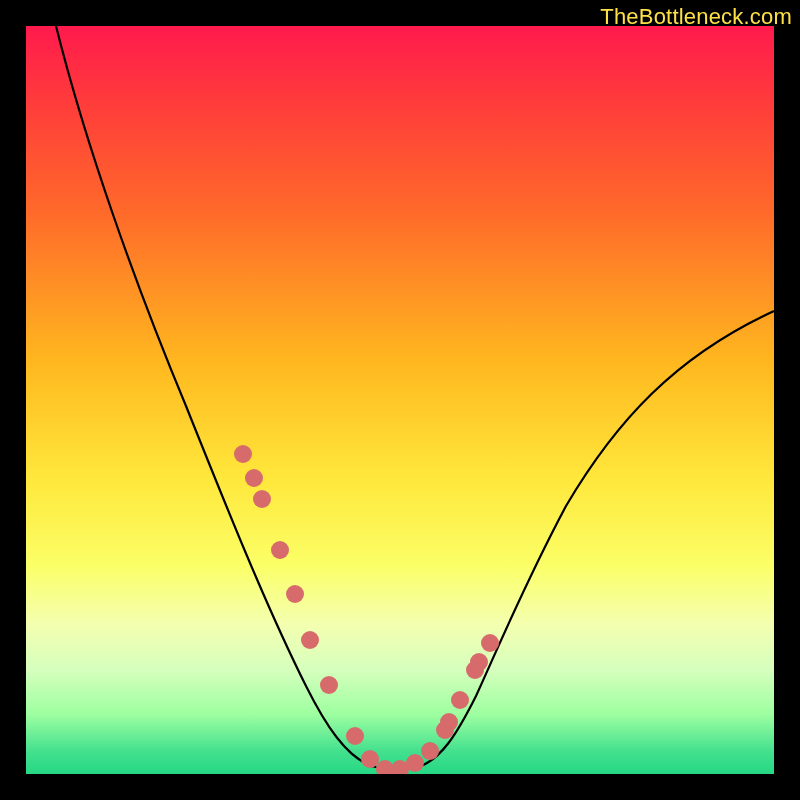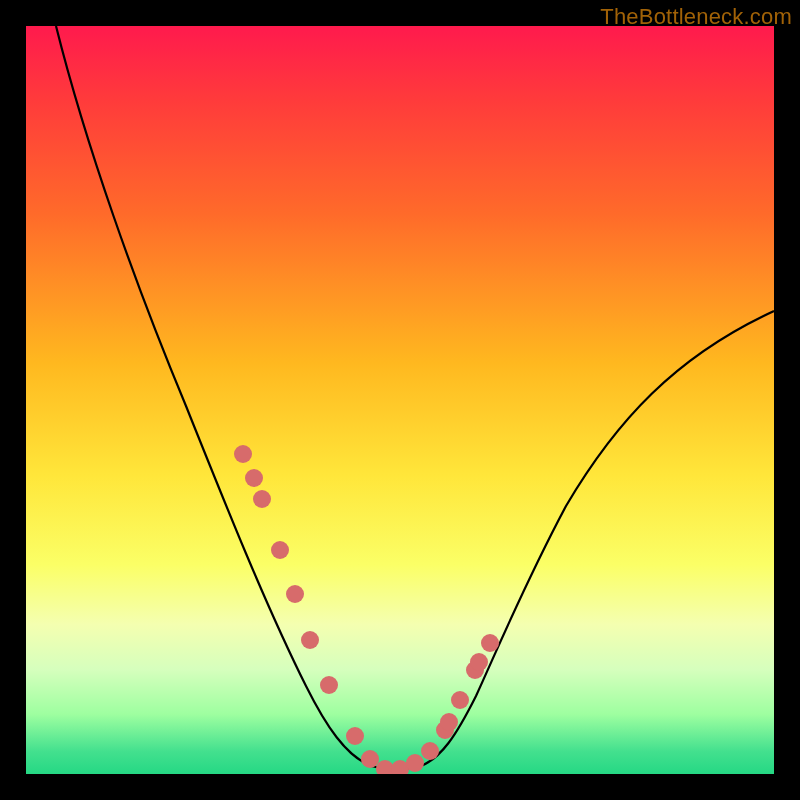--- a/index.html
+++ b/index.html
@@ -31,21 +31,21 @@
       #9effa0 92%,
       #43e08e 97%,
       #25d884 100%
     );
   }
 
   .watermark {
     position: absolute;
     top: 4px;
     right: 8px;
-    color: #a16207;
+    color: #fde047;
     font-size: 22px;
     font-weight: 500;
     letter-spacing: 0.2px;
   }
 
   svg.curve {
     position: absolute;
     top: 0; left: 0;
     width: 748px; height: 748px;
   }

